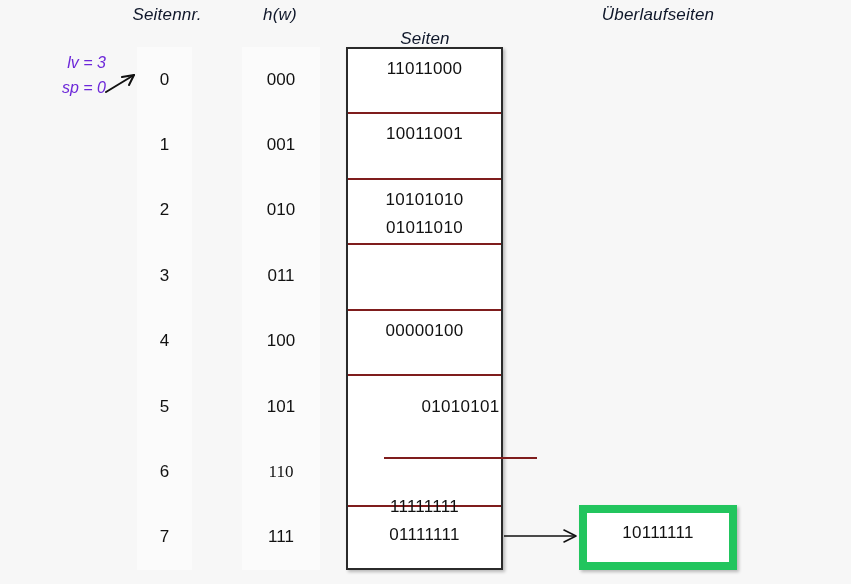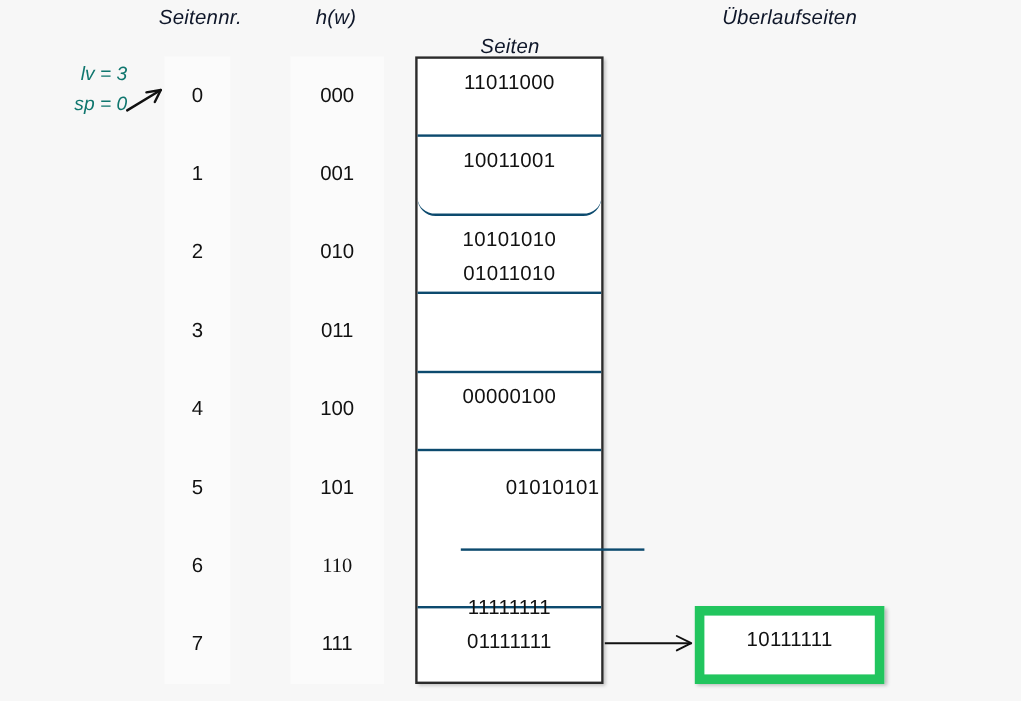--- a/index.html
+++ b/index.html
@@ -46,21 +46,21 @@
   }
   #band-seitennr { left: 137px; width: 55px; }
   #band-hw       { left: 242px; width: 78px; }
 
   
   #annot-lv, #annot-sp {
     position: absolute;
     font-style: italic;
     font-size: 16px;
     white-space: nowrap;
-    color: #0f766e;
+    color: #6d28d9;
     text-align: right;
     width: 80px;
   }
   #annot-lv { left: 26px; top: 54px; }
   #annot-sp { left: 26px; top: 79px; text-align: right; }
 
   #annot-arrow {
     position: absolute;
     left: 104px;
     top: 68px;
@@ -91,21 +91,21 @@
     border: 2px solid #2b2b2b;
     box-sizing: border-box;
     background: #ffffff;
     box-shadow: 2px 2px 3px rgba(0,0,0,0.25);
   }
   .page-row {
     position: absolute;
     left: 0;
     width: 100%;
     box-sizing: border-box;
-    border-bottom: 2px solid #0c4a6e;
+    border-bottom: 2px solid #7f1d1d;
     display: flex;
     flex-direction: column;
     align-items: center;
     justify-content: flex-start;
     padding-top: 6px;
   }
   .page-row.last { border-bottom: none; }
   .page-entry {
     font-size: 17px;
     line-height: 28px;
@@ -178,21 +178,21 @@
       <div class="num-cell col-seitennr-cell" style="top: 460.938px;">6</div>
       <div class="num-cell col-hw-cell" style="top: 460.938px; font-family: Liberation Serif, serif;">110</div>
       <div class="num-cell col-seitennr-cell" style="top: 526.312px;">7</div>
       <div class="num-cell col-hw-cell" style="top: 526.312px;">111</div>
     </div>
 
   <div id="pages-table">
       <div class="page-row" style="top: 0px; height: 65.375px;">
         <span class="page-entry">11011000</span>
       </div>
-      <div class="page-row" style="top: 65.375px; height: 65.375px; border-radius: 15px;">
+      <div class="page-row" style="top: 65.375px; height: 65.375px;">
         <span class="page-entry">10011001</span>
       </div>
       <div class="page-row" style="top: 130.75px; height: 65.375px;">
         <span class="page-entry">10101010</span>
         <span class="page-entry">01011010</span>
       </div>
       <div class="page-row" style="top: 196.125px; height: 65.375px;"></div>
       <div class="page-row" style="top: 261.5px; height: 65.375px;">
         <span class="page-entry">00000100</span>
       </div>

